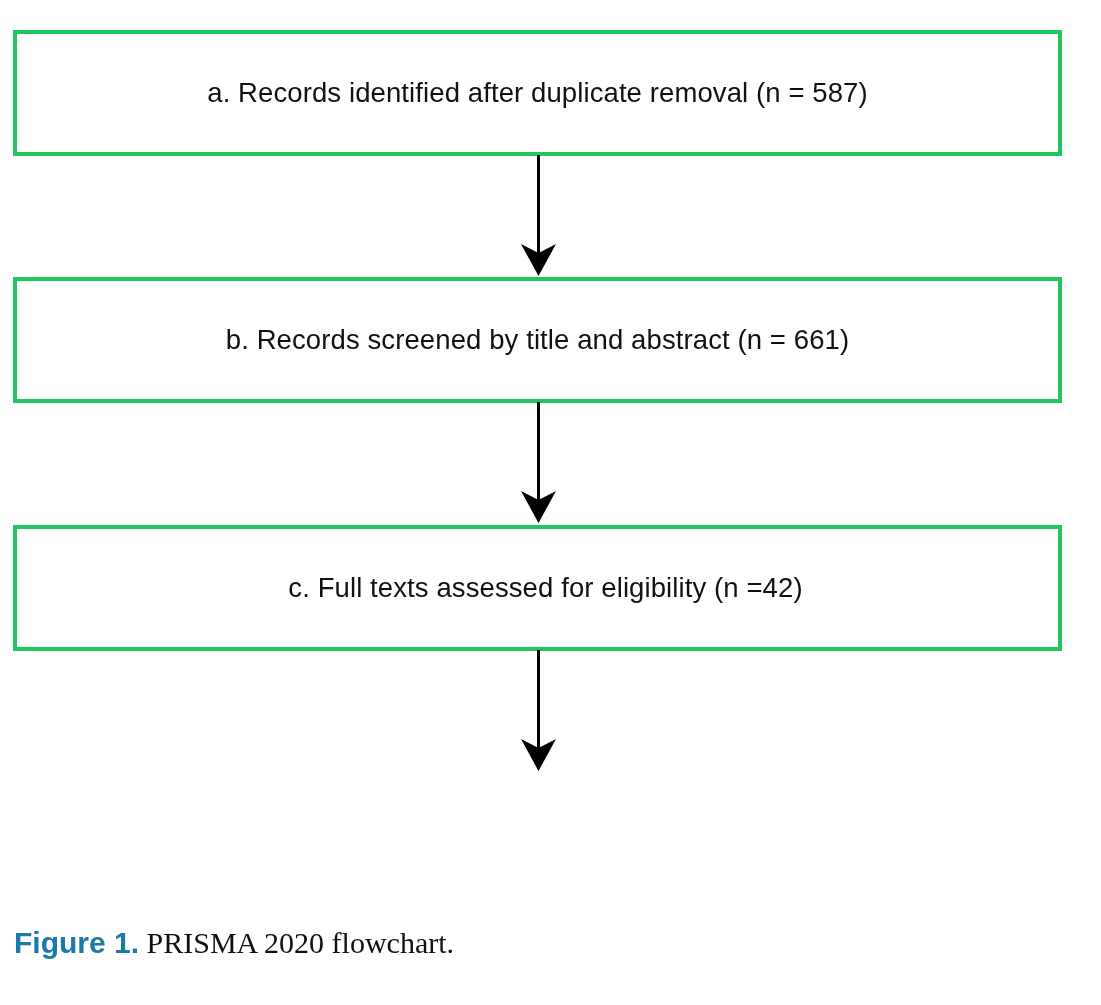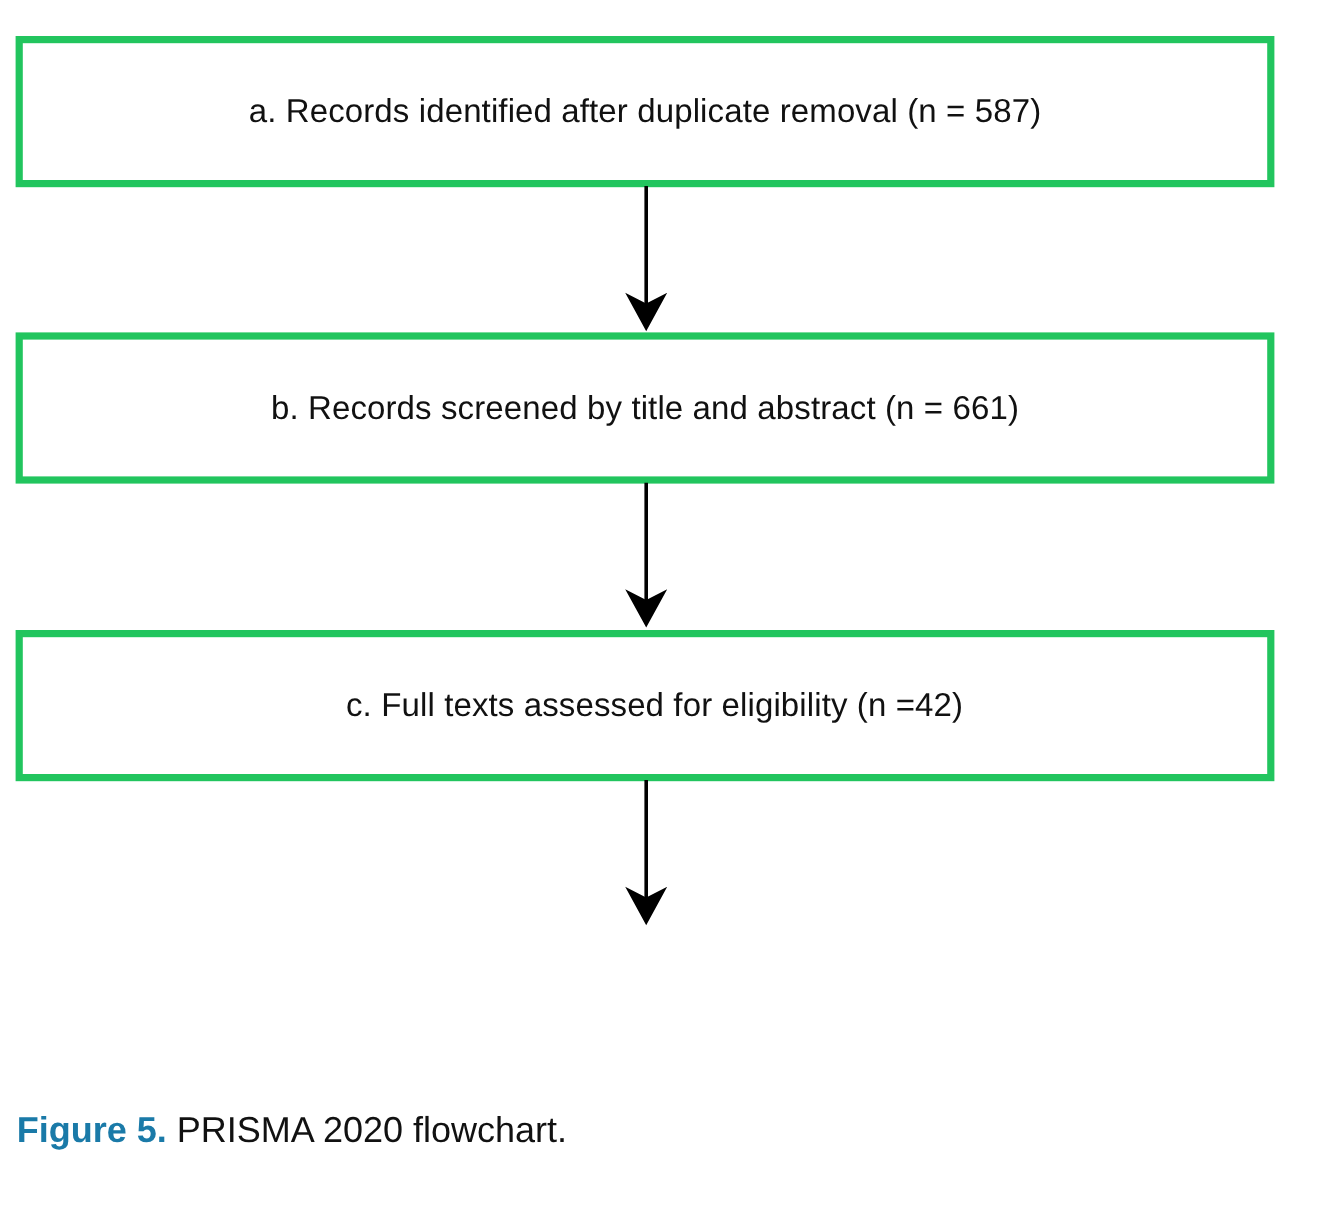--- a/index.html
+++ b/index.html
@@ -25,21 +25,21 @@
     left: 0;
     top: 0;
     width: 1101px;
     height: 912px;
   }
   .flow-box {
     position: absolute;
     left: 13px;
     width: 1049px;
     box-sizing: border-box;
-    border: 6px solid #22c55e;
+    border: 4px solid #22c55e;
     background: #ffffff;
     display: flex;
     align-items: center;
     justify-content: center;
     text-align: center;
   }
   .flow-box-label {
     font-size: 27.5px;
     line-height: 1.25;
     letter-spacing: 0.1px;
@@ -72,20 +72,21 @@
     line-height: 1.2;
     white-space: nowrap;
   }
   .caption-label {
     color: #1a7aa8;
     font-weight: 700;
   }
   .caption-text {
     color: #111111;
     font-weight: 400;
+    font-family: Liberation Serif, serif;
   }
 </style>
 </head>
 <body>
 
 <div class="figure-root">
 
   <div class="flow-stage">
 
     <div class="flow-box" id="box-a">
@@ -118,16 +119,16 @@
       <svg width="1101" height="122" viewBox="0 0 1101 122" xmlns="http://www.w3.org/2000/svg">
         <line x1="538.5" y1="0" x2="538.5" y2="100" stroke="#000000" stroke-width="3"></line>
         <path d="M 538.5 121 L 521 89 L 538.5 98 L 556 89 Z" fill="#000000"></path>
       </svg>
     </div>
 
 
   </div>
 
   <div class="caption">
-    <span class="caption-label">Figure 5.</span><span class="caption-text"> </span><span class="caption-text">PRISMA 2020 flowchart.</span>
+    <span class="caption-label">Figure 1.</span><span class="caption-text"> </span><span class="caption-text">PRISMA 2020 flowchart.</span>
   </div>
 
 </div>
 
 </body></html>

